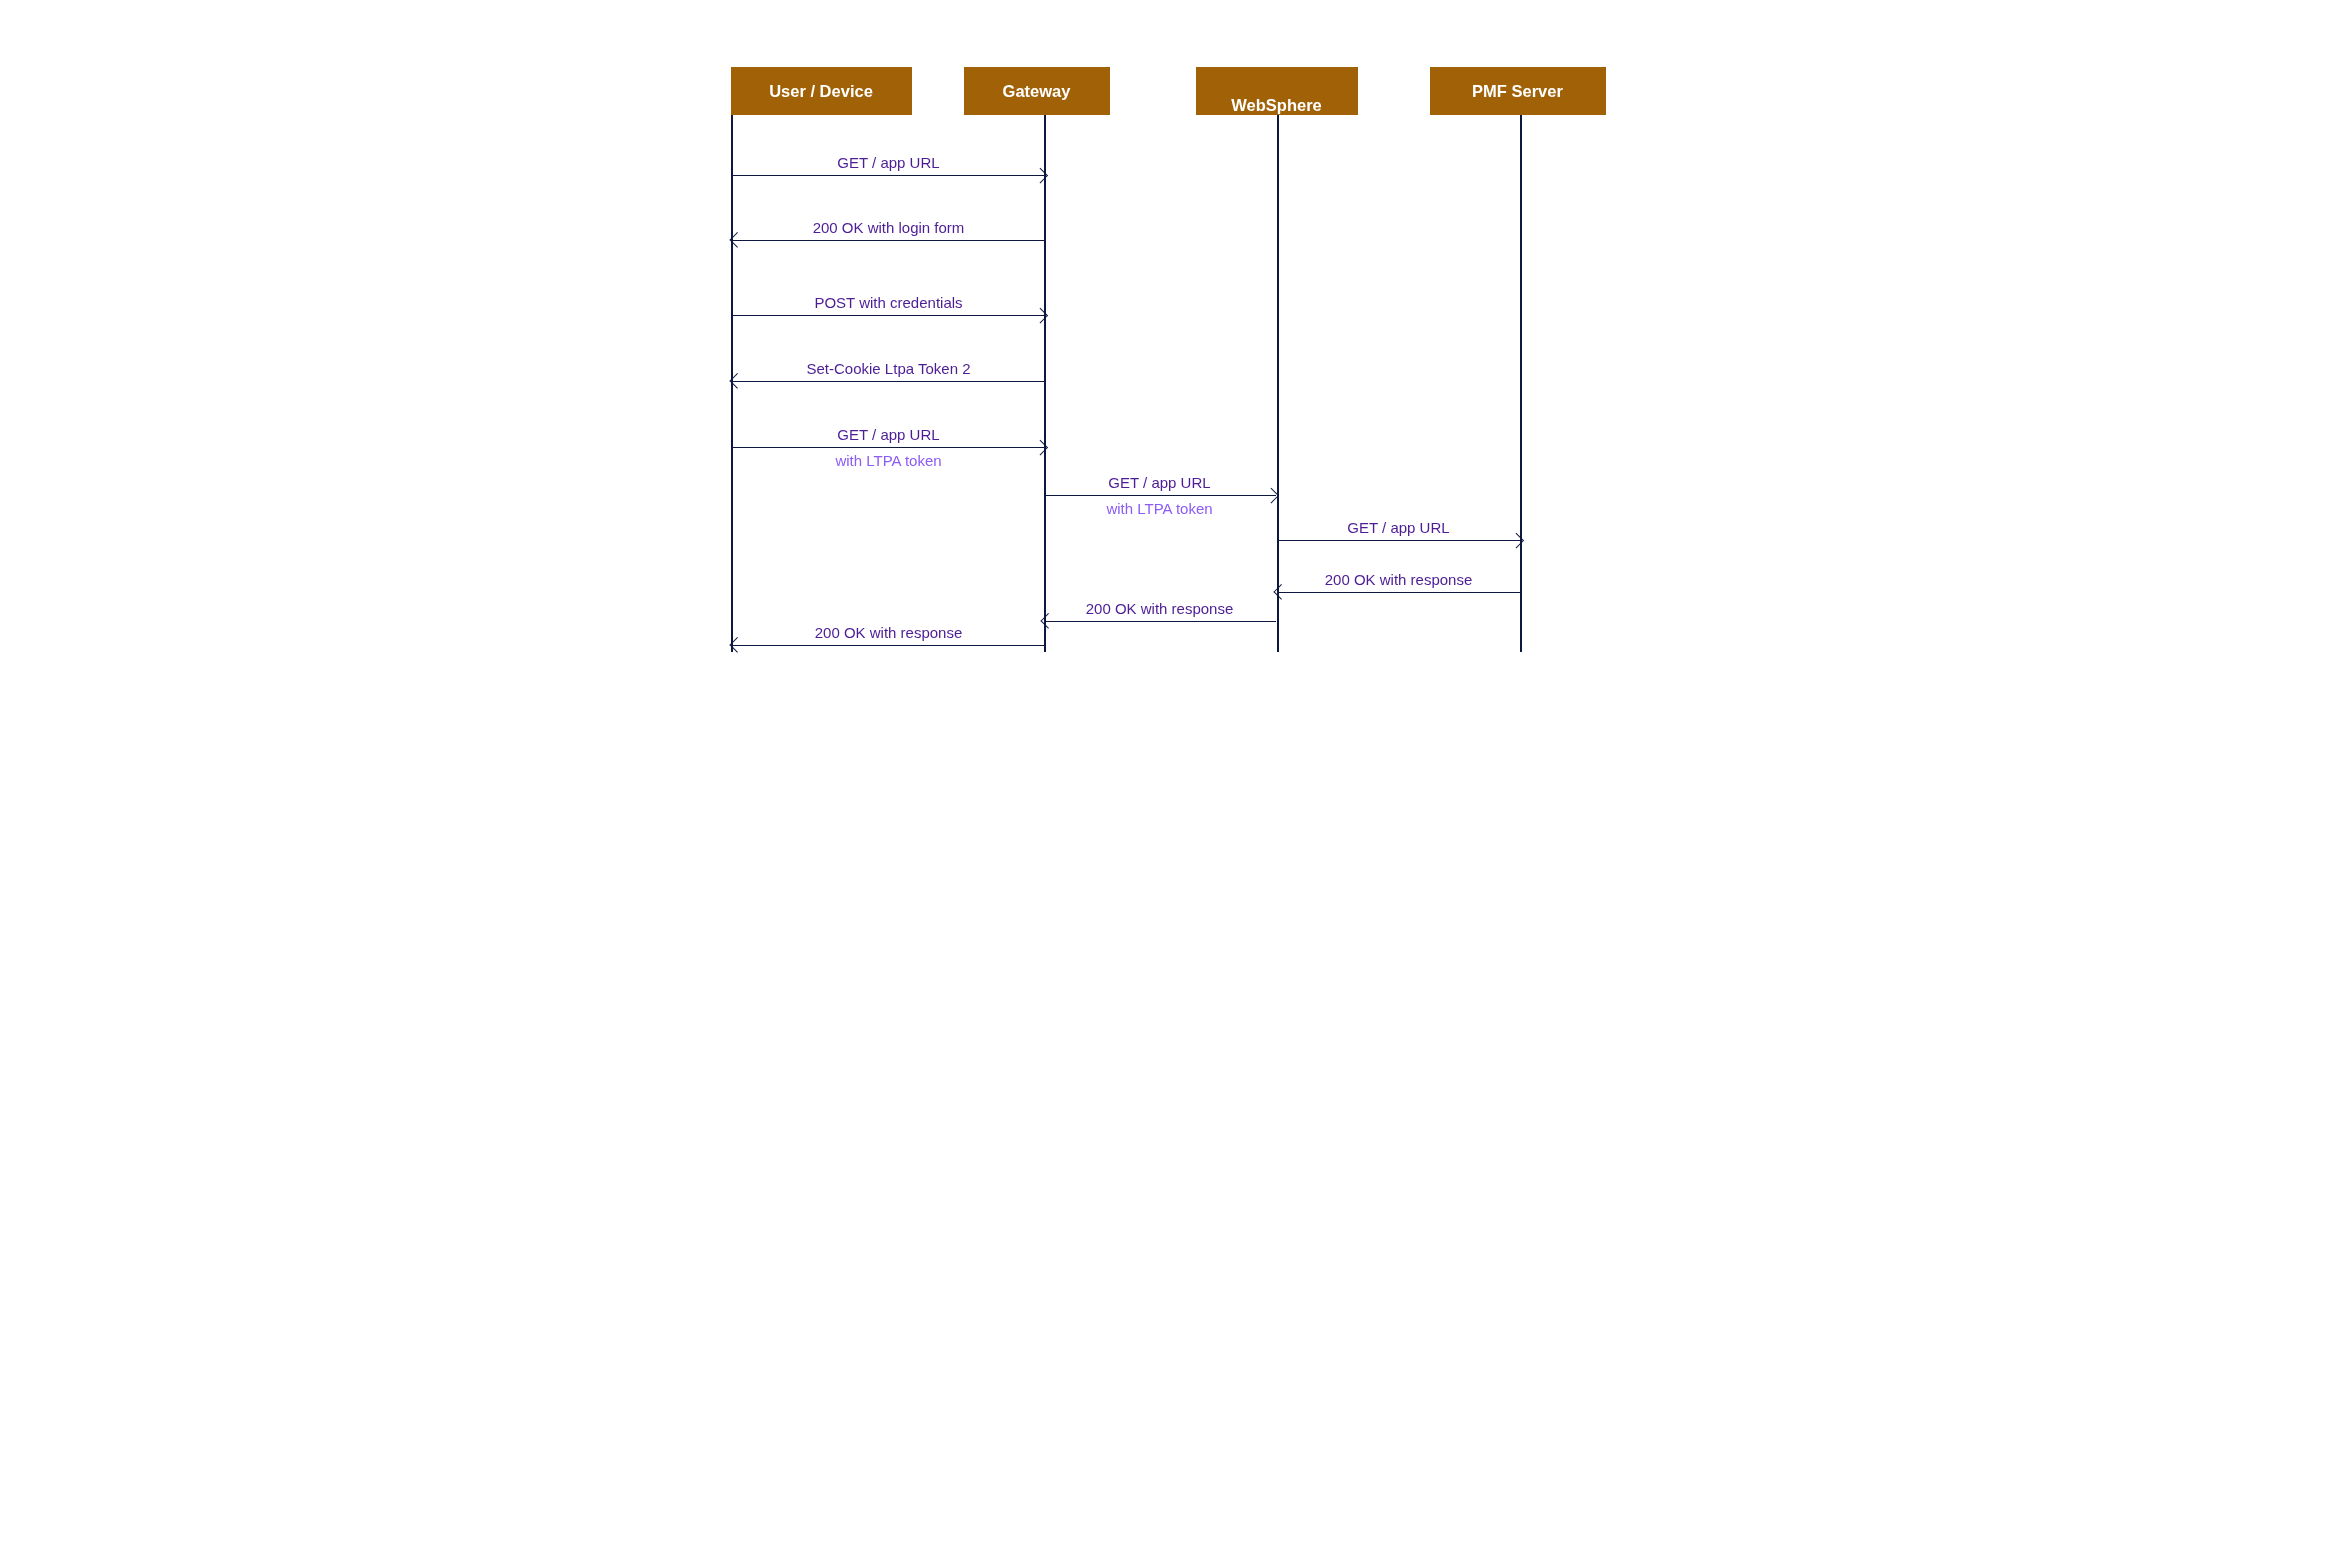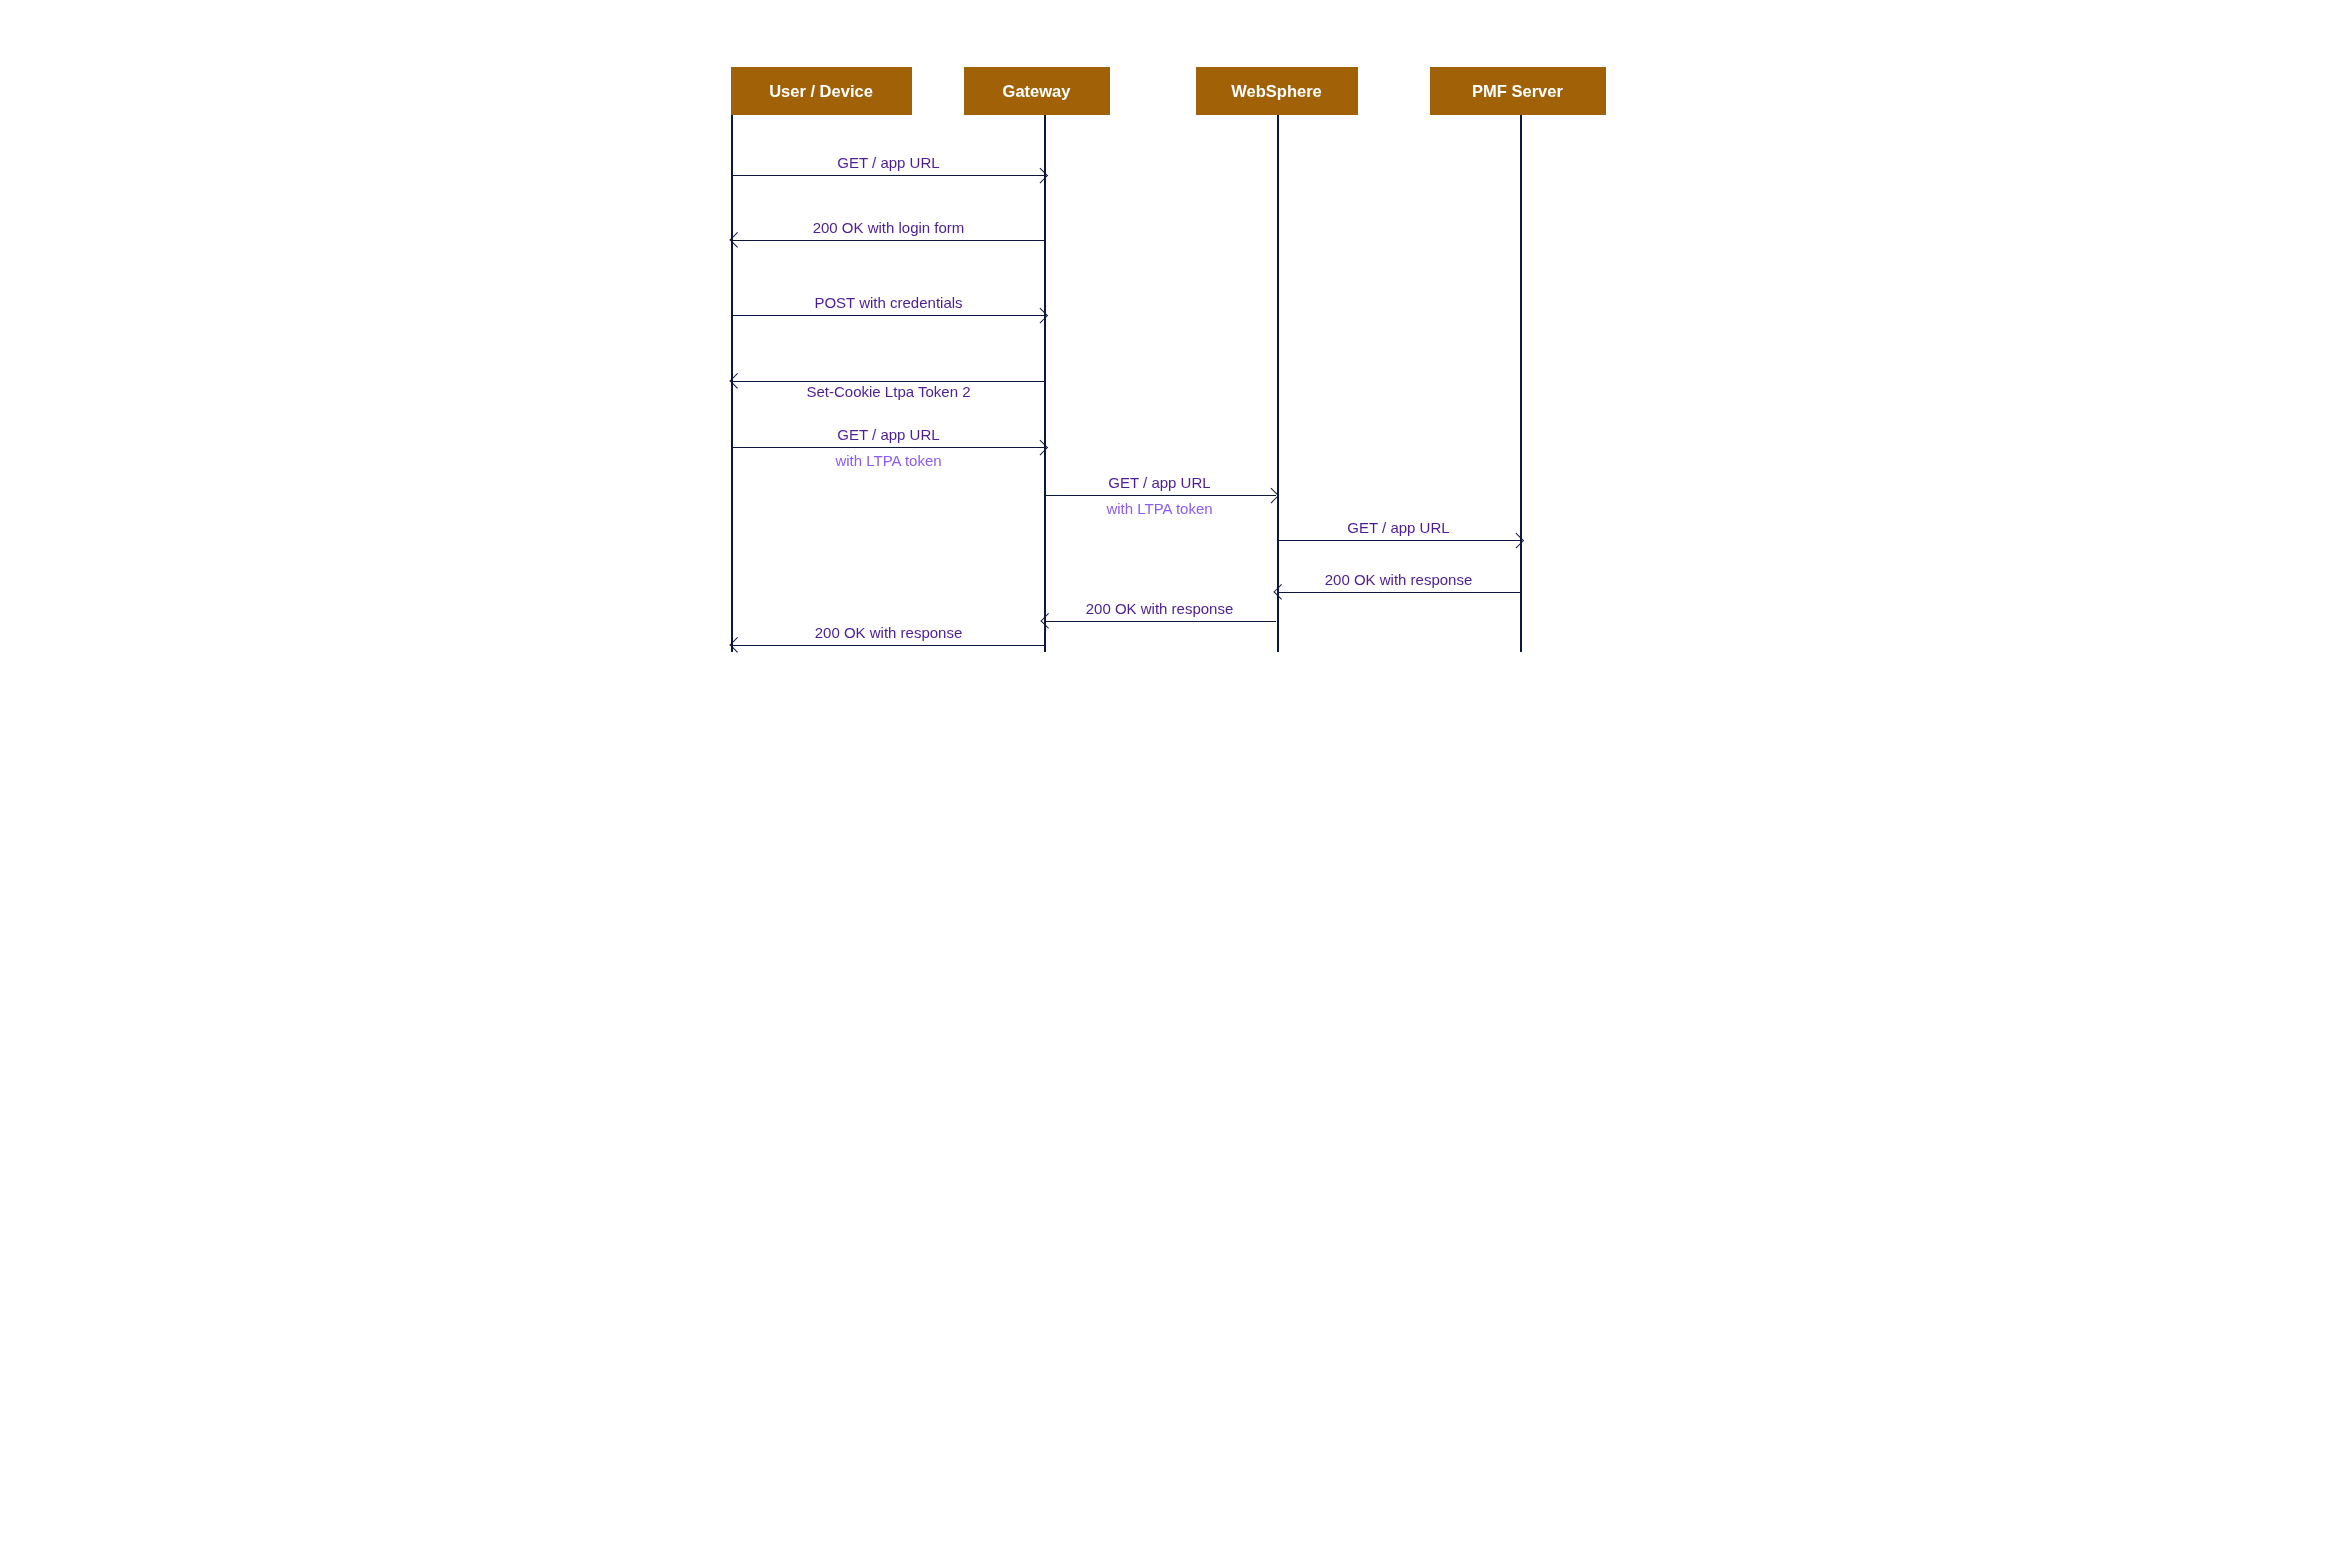--- a/index.html
+++ b/index.html
@@ -83,21 +83,21 @@
 <body>
 
 <div class="canvas" id="canvas">
 
   <div class="participant" id="p-user" style="left: 77px; width: 181px;">
       <span>User / Device</span>
     </div>
   <div class="participant" id="p-gateway" style="left: 310px; width: 146px;">
       <span>Gateway</span>
     </div>
-  <div class="participant" id="p-websphere" style="left: 542px; width: 162px;">
+  <div class="participant" id="p-websphere" style="left: 542px; width: 162px; align-items: flex-end;">
       <span>WebSphere</span>
     </div>
   <div class="participant" id="p-pmf" style="left: 776px; width: 176px;">
       <span>PMF Server</span>
     </div>
 
   <div class="lifeline" id="ll-user" style="left: 77px;"></div>
   <div class="lifeline" id="ll-gateway" style="left: 390px;"></div>
   <div class="lifeline" id="ll-websphere" style="left: 623px;"></div>
   <div class="lifeline" id="ll-pmf" style="left: 866px;"></div>
@@ -116,21 +116,21 @@
   </div>
   <div class="arrow-wrap" id="m2" style="left: 79px; width: 312px; top: 315px;">
     <div class="arrow-line"></div>
     <div class="arrow-head right" id="h2"></div>
     <div class="msg-label" id="l2" style="left: 50%; transform: translateX(-50%); top: -21px;">POST with credentials</div>
 
   </div>
   <div class="arrow-wrap" id="m3" style="left: 79px; width: 312px; top: 381px;">
     <div class="arrow-line"></div>
     <div class="arrow-head left" id="h3"></div>
-    <div class="msg-label" id="l3" style="left: 50%; transform: translateX(-50%); top: -21px; margin-top: 23px;">Set-Cookie Ltpa Token 2</div>
+    <div class="msg-label" id="l3" style="left: 50%; transform: translateX(-50%); top: -21px;">Set-Cookie Ltpa Token 2</div>
 
   </div>
   <div class="arrow-wrap" id="m4" style="left: 79px; width: 312px; top: 447px;">
     <div class="arrow-line"></div>
     <div class="arrow-head right" id="h4"></div>
     <div class="msg-label" id="l4" style="left: 50%; transform: translateX(-50%); top: -21px;">GET / app URL</div>
     <div class="msg-sub" id="s4" style="left: 50%; transform: translateX(-50%); top: 4.5px;">with LTPA token</div>
   </div>
   <div class="arrow-wrap" id="m5" style="left: 390px; width: 232px; top: 495px;">
     <div class="arrow-line"></div>

